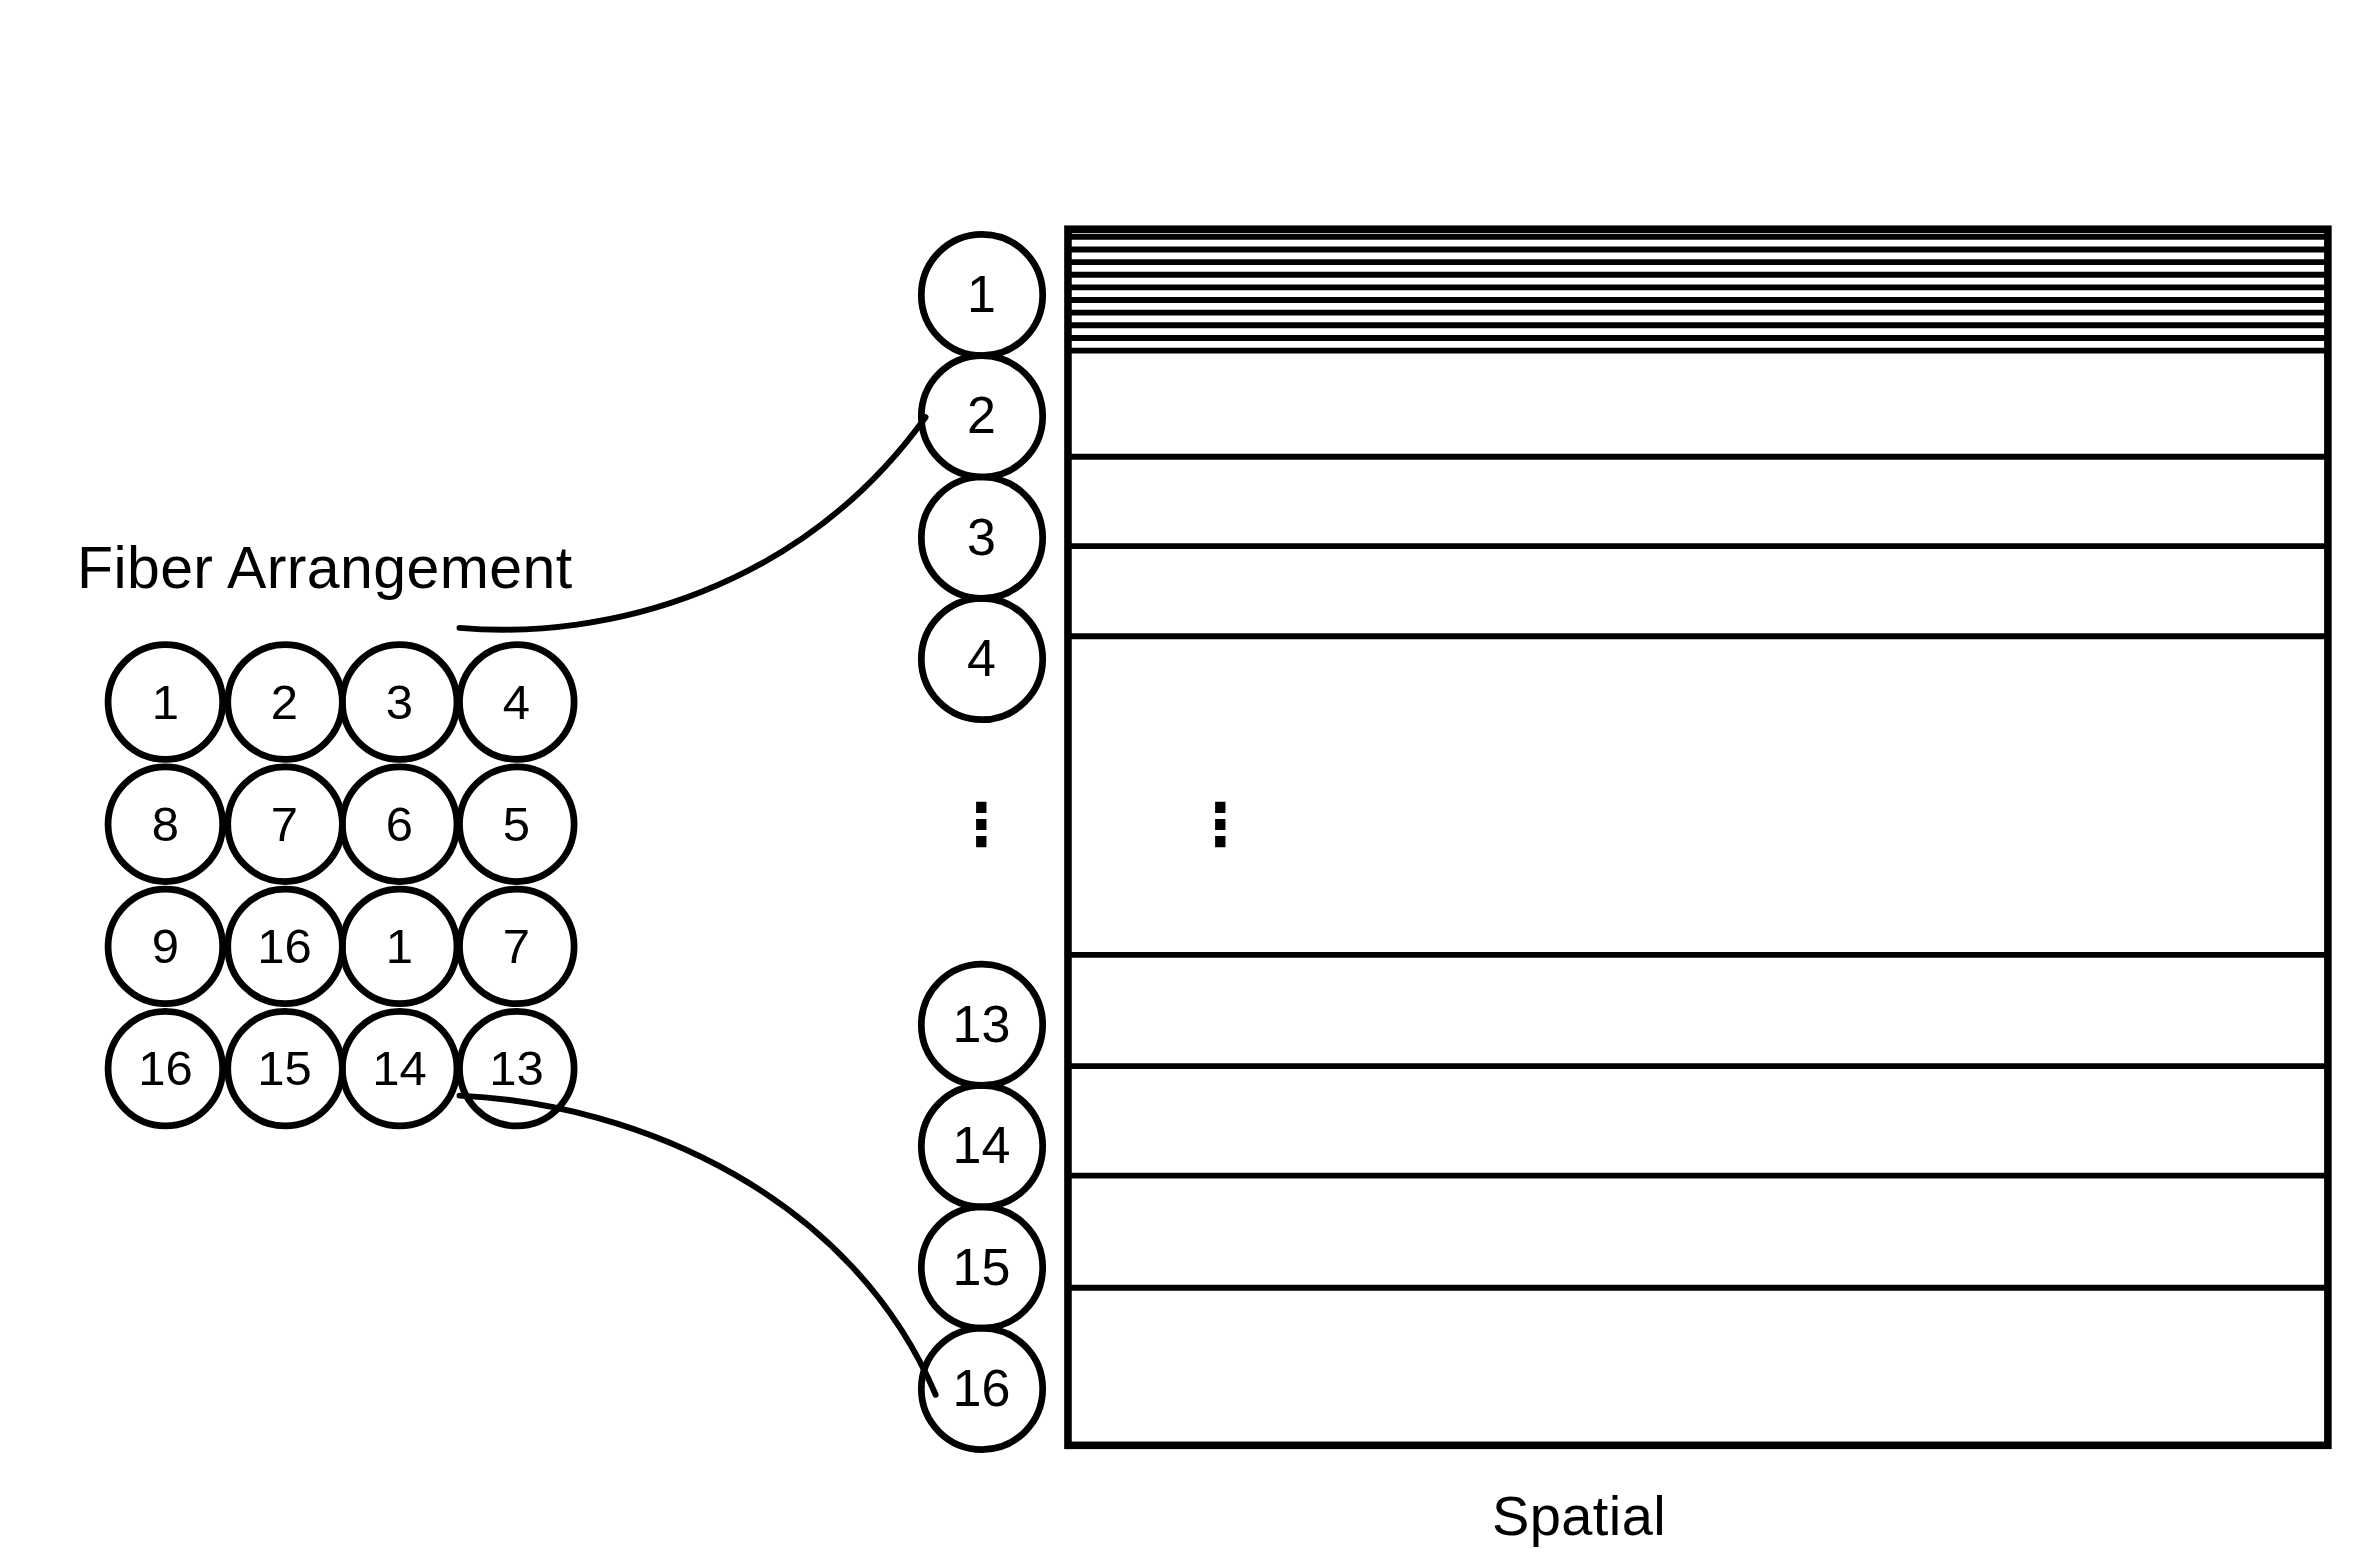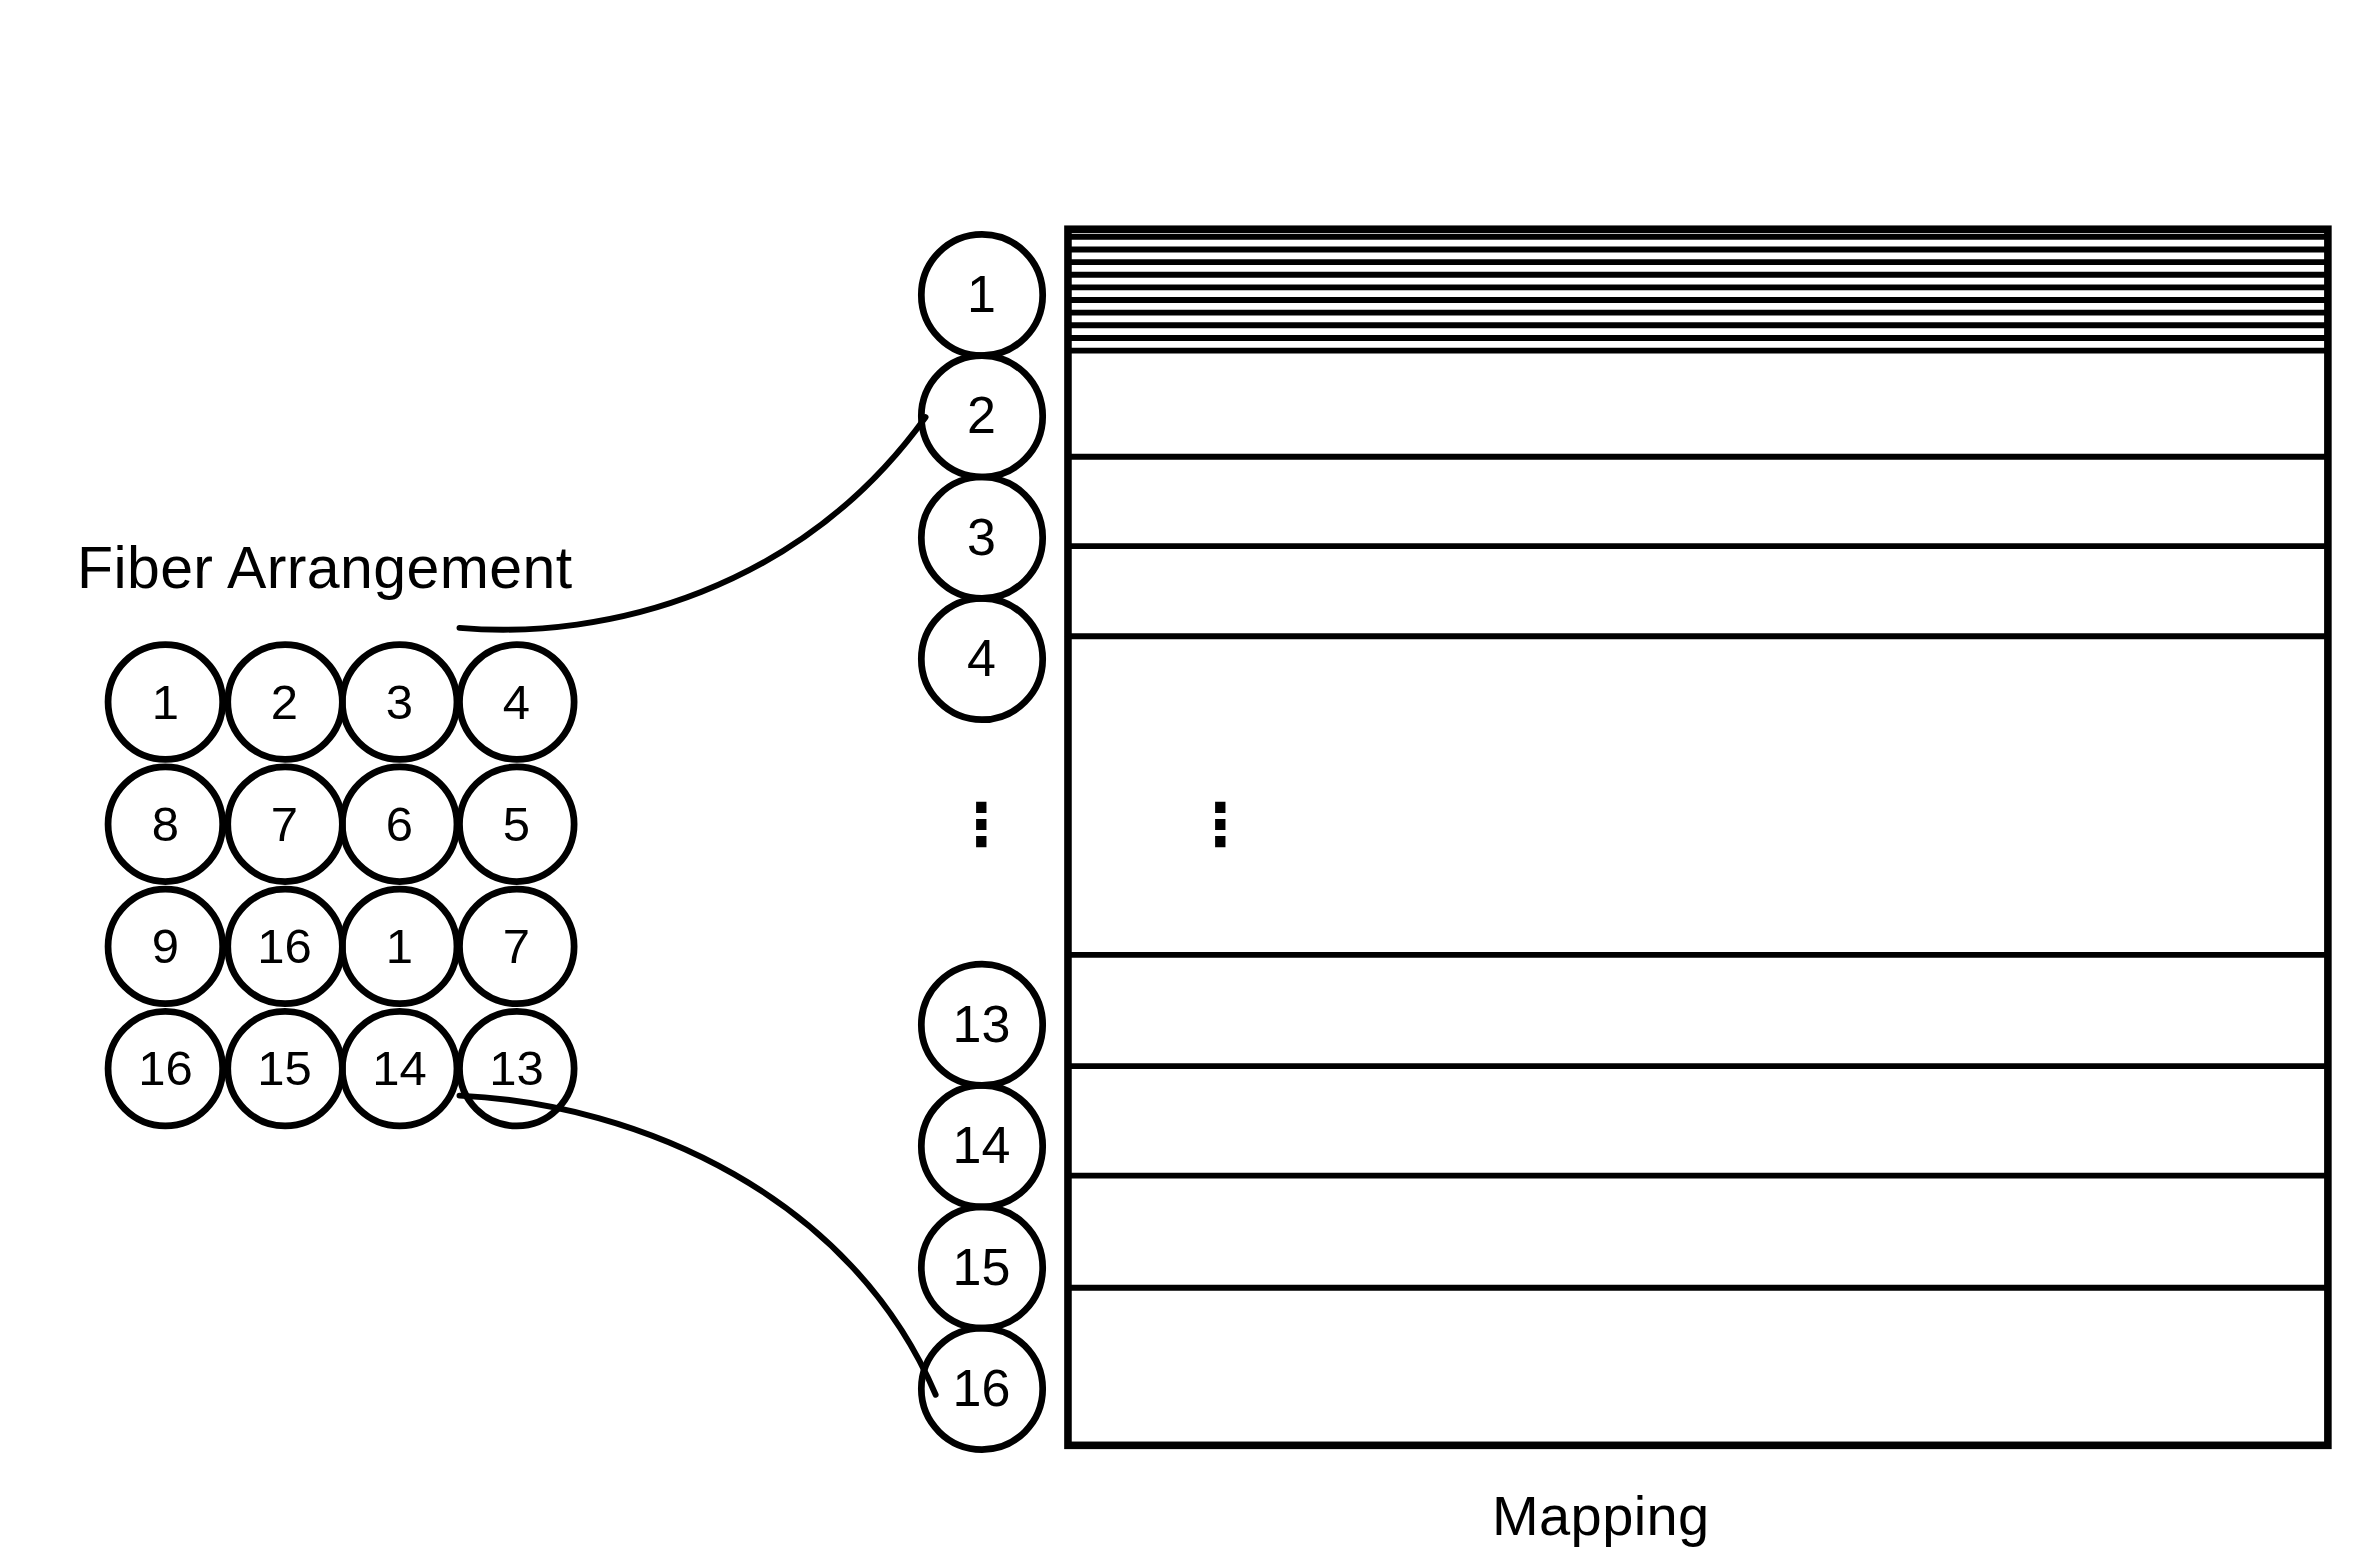--- a/index.html
+++ b/index.html
@@ -95,21 +95,21 @@
         <path d="M1267 1265 H2762"></path>
         <path d="M1267 1395 H2762"></path>
         <path d="M1267 1528 H2762"></path>
       </g>
     </g>
   </svg>
 
 
   <div class="lbl" id="fiber-label">Fiber Arrangement</div>
 
-  <div class="lbl" id="detector-label">Mapping</div>
+  <div class="lbl" id="detector-label">Spatial</div>
 
   <div id="grid-numbers">
     <div class="cnum" style="left:115px;top:678px;width:101px">1</div>
     <div class="cnum" style="left:234px;top:678px;width:101px">2</div>
     <div class="cnum" style="left:349px;top:678px;width:101px">3</div>
     <div class="cnum" style="left:466px;top:678px;width:101px">4</div>
 
     <div class="cnum" style="left:115px;top:800px;width:101px">8</div>
     <div class="cnum" style="left:234px;top:800px;width:101px">7</div>
     <div class="cnum" style="left:349px;top:800px;width:101px">6</div>

